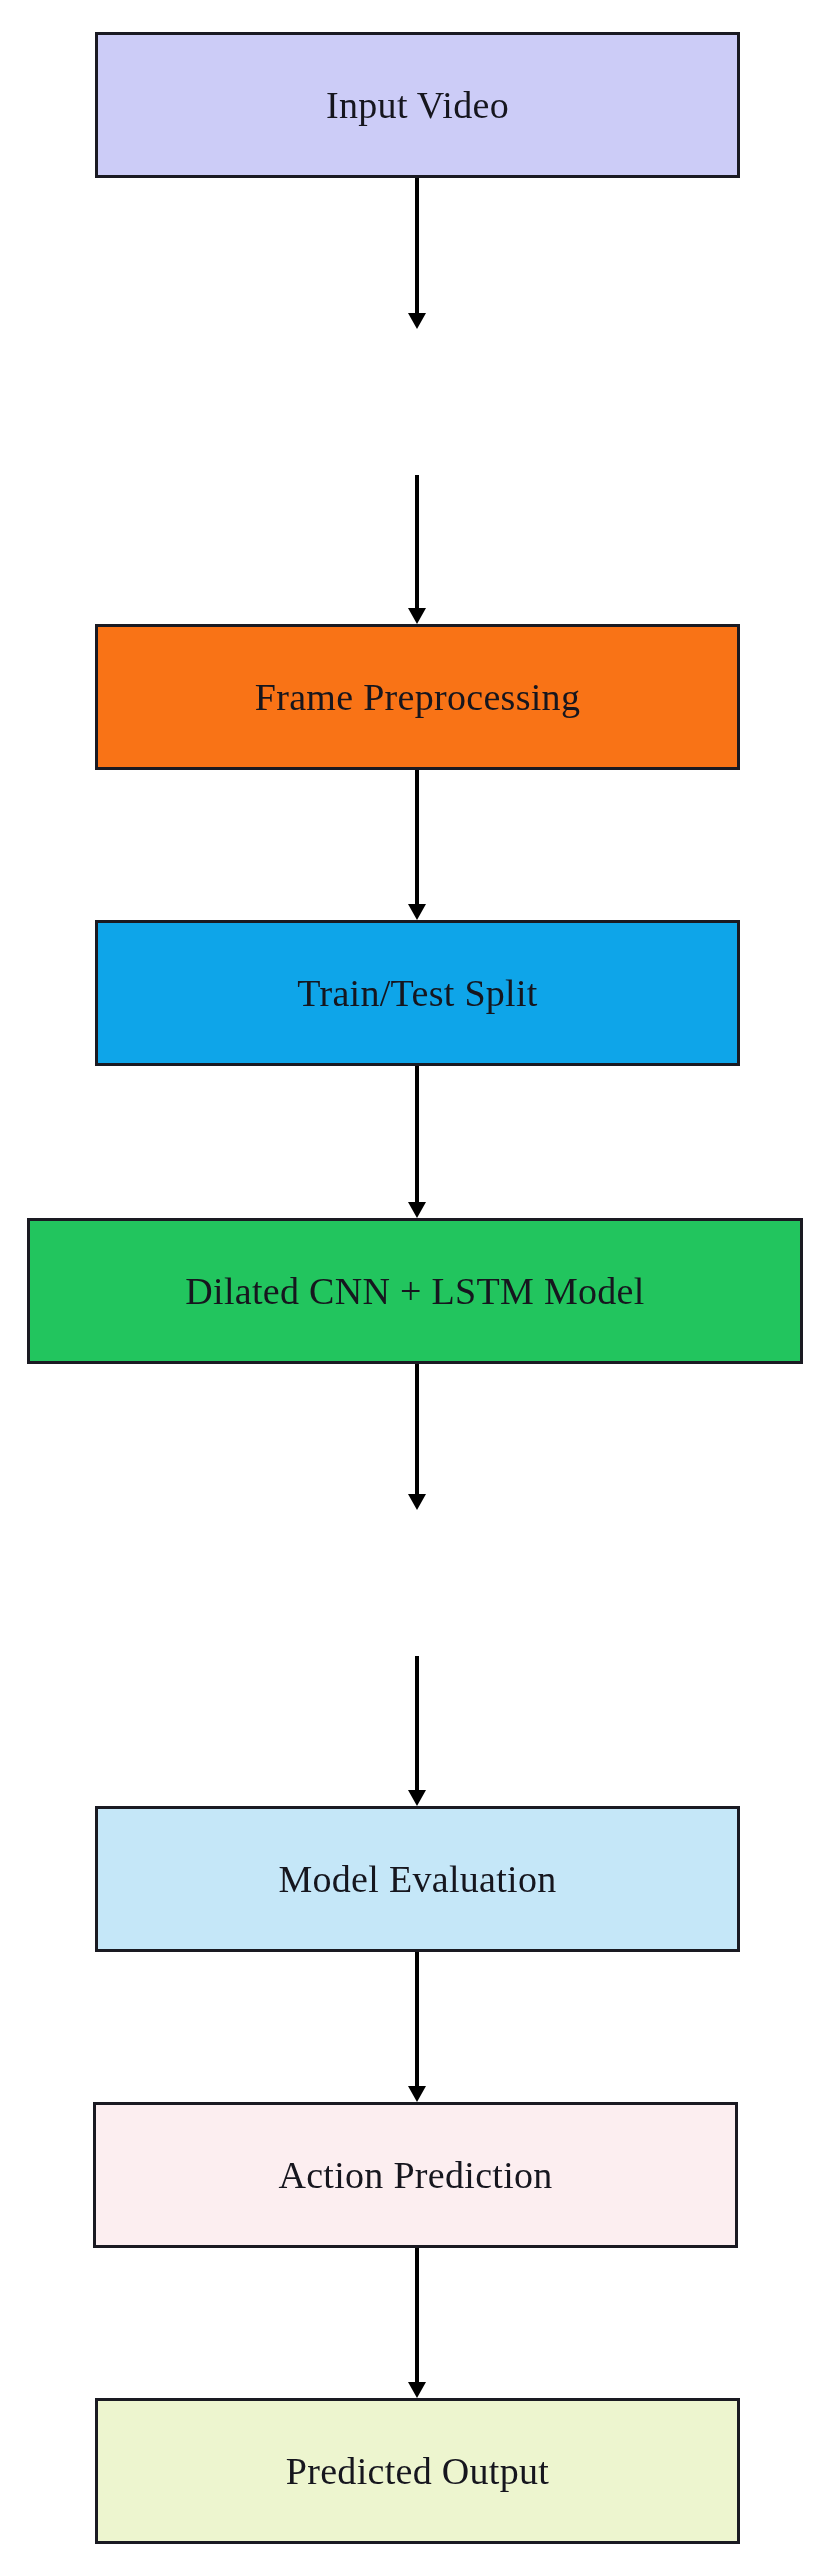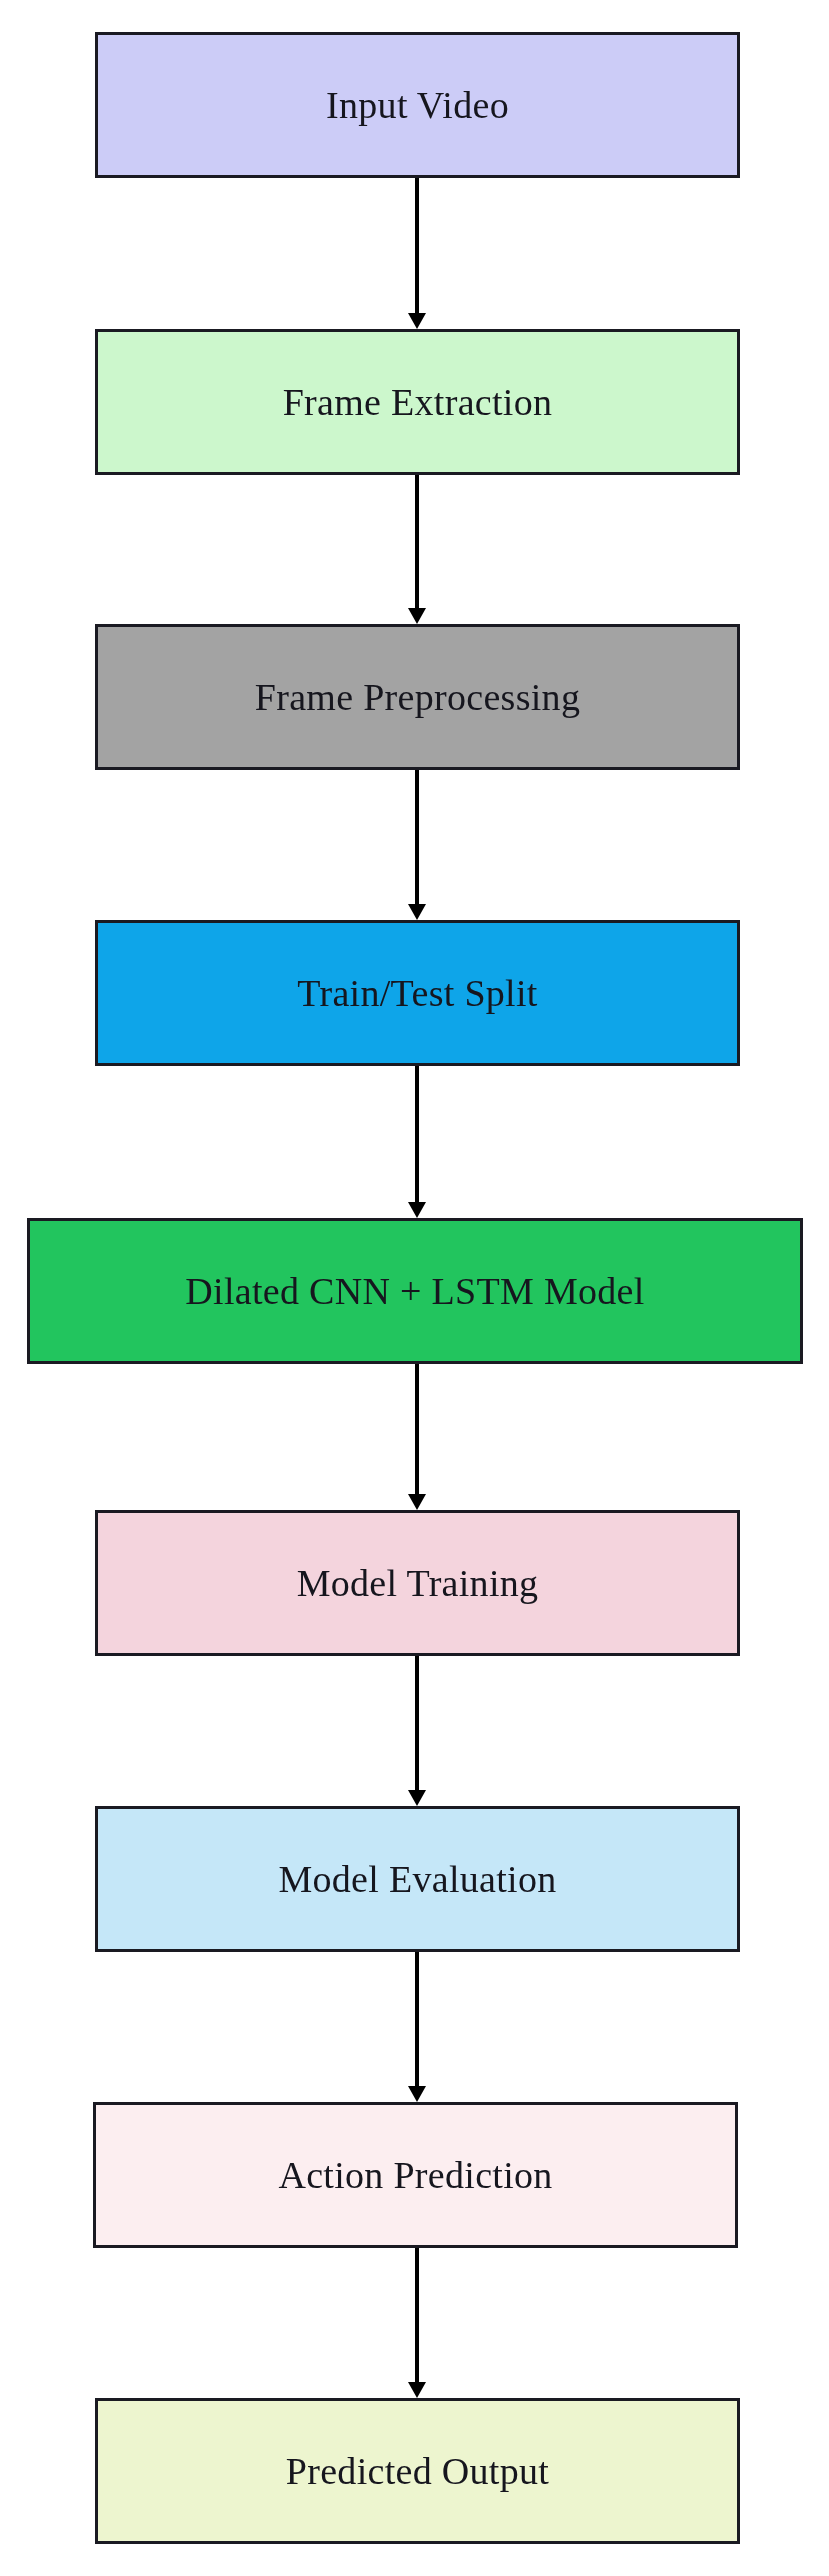--- a/index.html
+++ b/index.html
@@ -66,34 +66,28 @@
     <div class="edge-head" style="left: 408px; top: 1494px; border-top-color: rgb(0, 0, 0);"></div>
     <div class="edge" style="left: 415px; top: 1656px; height: 136px; border-left-color: rgb(0, 0, 0);"></div>
     <div class="edge-head" style="left: 408px; top: 1790px; border-top-color: rgb(0, 0, 0);"></div>
     <div class="edge" style="left: 415px; top: 1952px; height: 136px; border-left-color: rgb(0, 0, 0);"></div>
     <div class="edge-head" style="left: 408px; top: 2086px; border-top-color: rgb(0, 0, 0);"></div>
     <div class="edge" style="left: 415px; top: 2248px; height: 136px; border-left-color: rgb(0, 0, 0);"></div>
     <div class="edge-head" style="left: 408px; top: 2382px; border-top-color: rgb(0, 0, 0);"></div>
     <div class="node" style="left: 95px; top: 32px; width: 645px; height: 146px; background: rgb(204, 204, 247); border-color: rgb(26, 26, 34);">
       <span class="node-label">Input Video</span>
     </div>
-    <div class="node" style="left: 95px; top: 329px; width: 645px; height: 146px; background: rgb(204, 247, 204); border-color: rgb(26, 26, 34);">
-      <span class="node-label">Frame Extraction</span>
-    </div>
-    <div class="node" style="left: 95px; top: 624px; width: 645px; height: 146px; background: #a3a3a3; border-color: rgb(26, 26, 34);">
+    <div class="node" style="left: 95px; top: 624px; width: 645px; height: 146px; background: #f97316; border-color: rgb(26, 26, 34);">
       <span class="node-label">Frame Preprocessing</span>
     </div>
     <div class="node" style="left: 95px; top: 920px; width: 645px; height: 146px; background: #0ea5e9; border-color: rgb(26, 26, 34);">
       <span class="node-label">Train/Test Split</span>
     </div>
     <div class="node" style="left: 27px; top: 1218px; width: 776px; height: 146px; background: #22c55e; border-color: rgb(26, 26, 34);">
       <span class="node-label">Dilated CNN + LSTM Model</span>
-    </div>
-    <div class="node" style="left: 95px; top: 1510px; width: 645px; height: 146px; background: rgb(244, 212, 221); border-color: rgb(26, 26, 34);">
-      <span class="node-label">Model Training</span>
     </div>
     <div class="node" style="left: 95px; top: 1806px; width: 645px; height: 146px; background: rgb(197, 231, 248); border-color: rgb(26, 26, 34);">
       <span class="node-label">Model Evaluation</span>
     </div>
     <div class="node" style="left: 93px; top: 2102px; width: 645px; height: 146px; background: rgb(252, 238, 240); border-color: rgb(26, 26, 34);">
       <span class="node-label">Action Prediction</span>
     </div>
     <div class="node" style="left: 95px; top: 2398px; width: 645px; height: 146px; background: rgb(237, 245, 207); border-color: rgb(26, 26, 34);">
       <span class="node-label">Predicted Output</span>
     </div>

